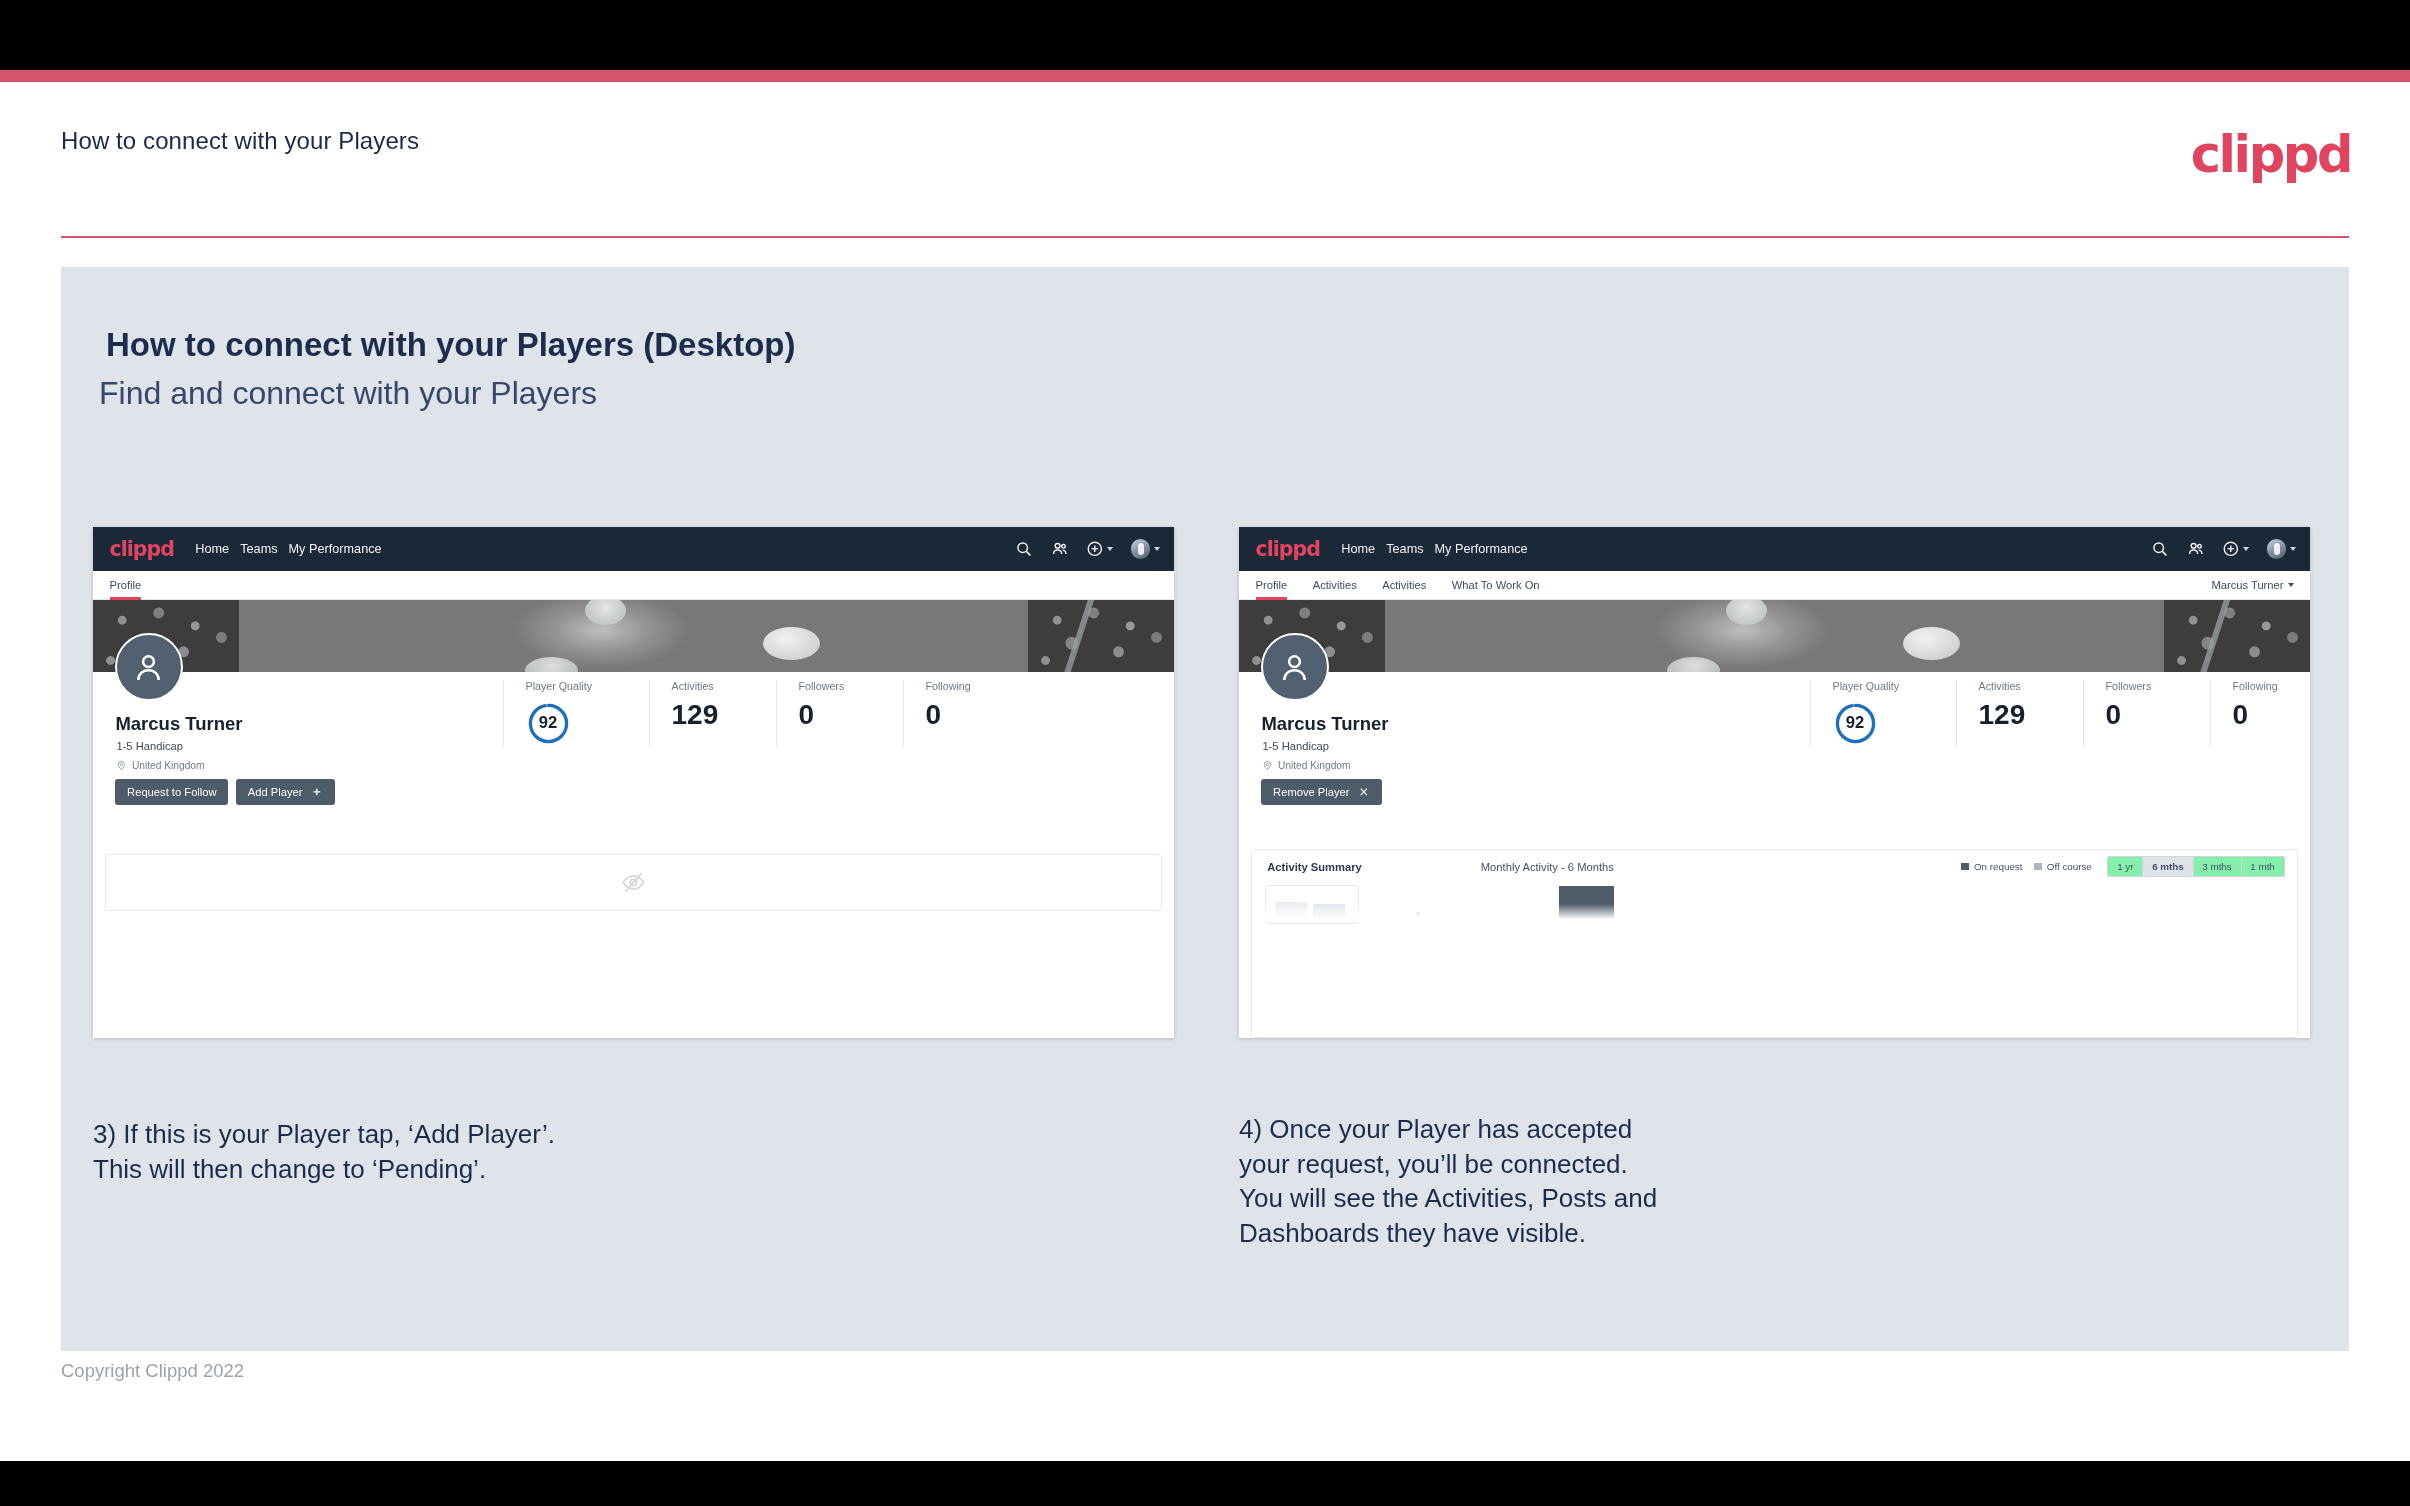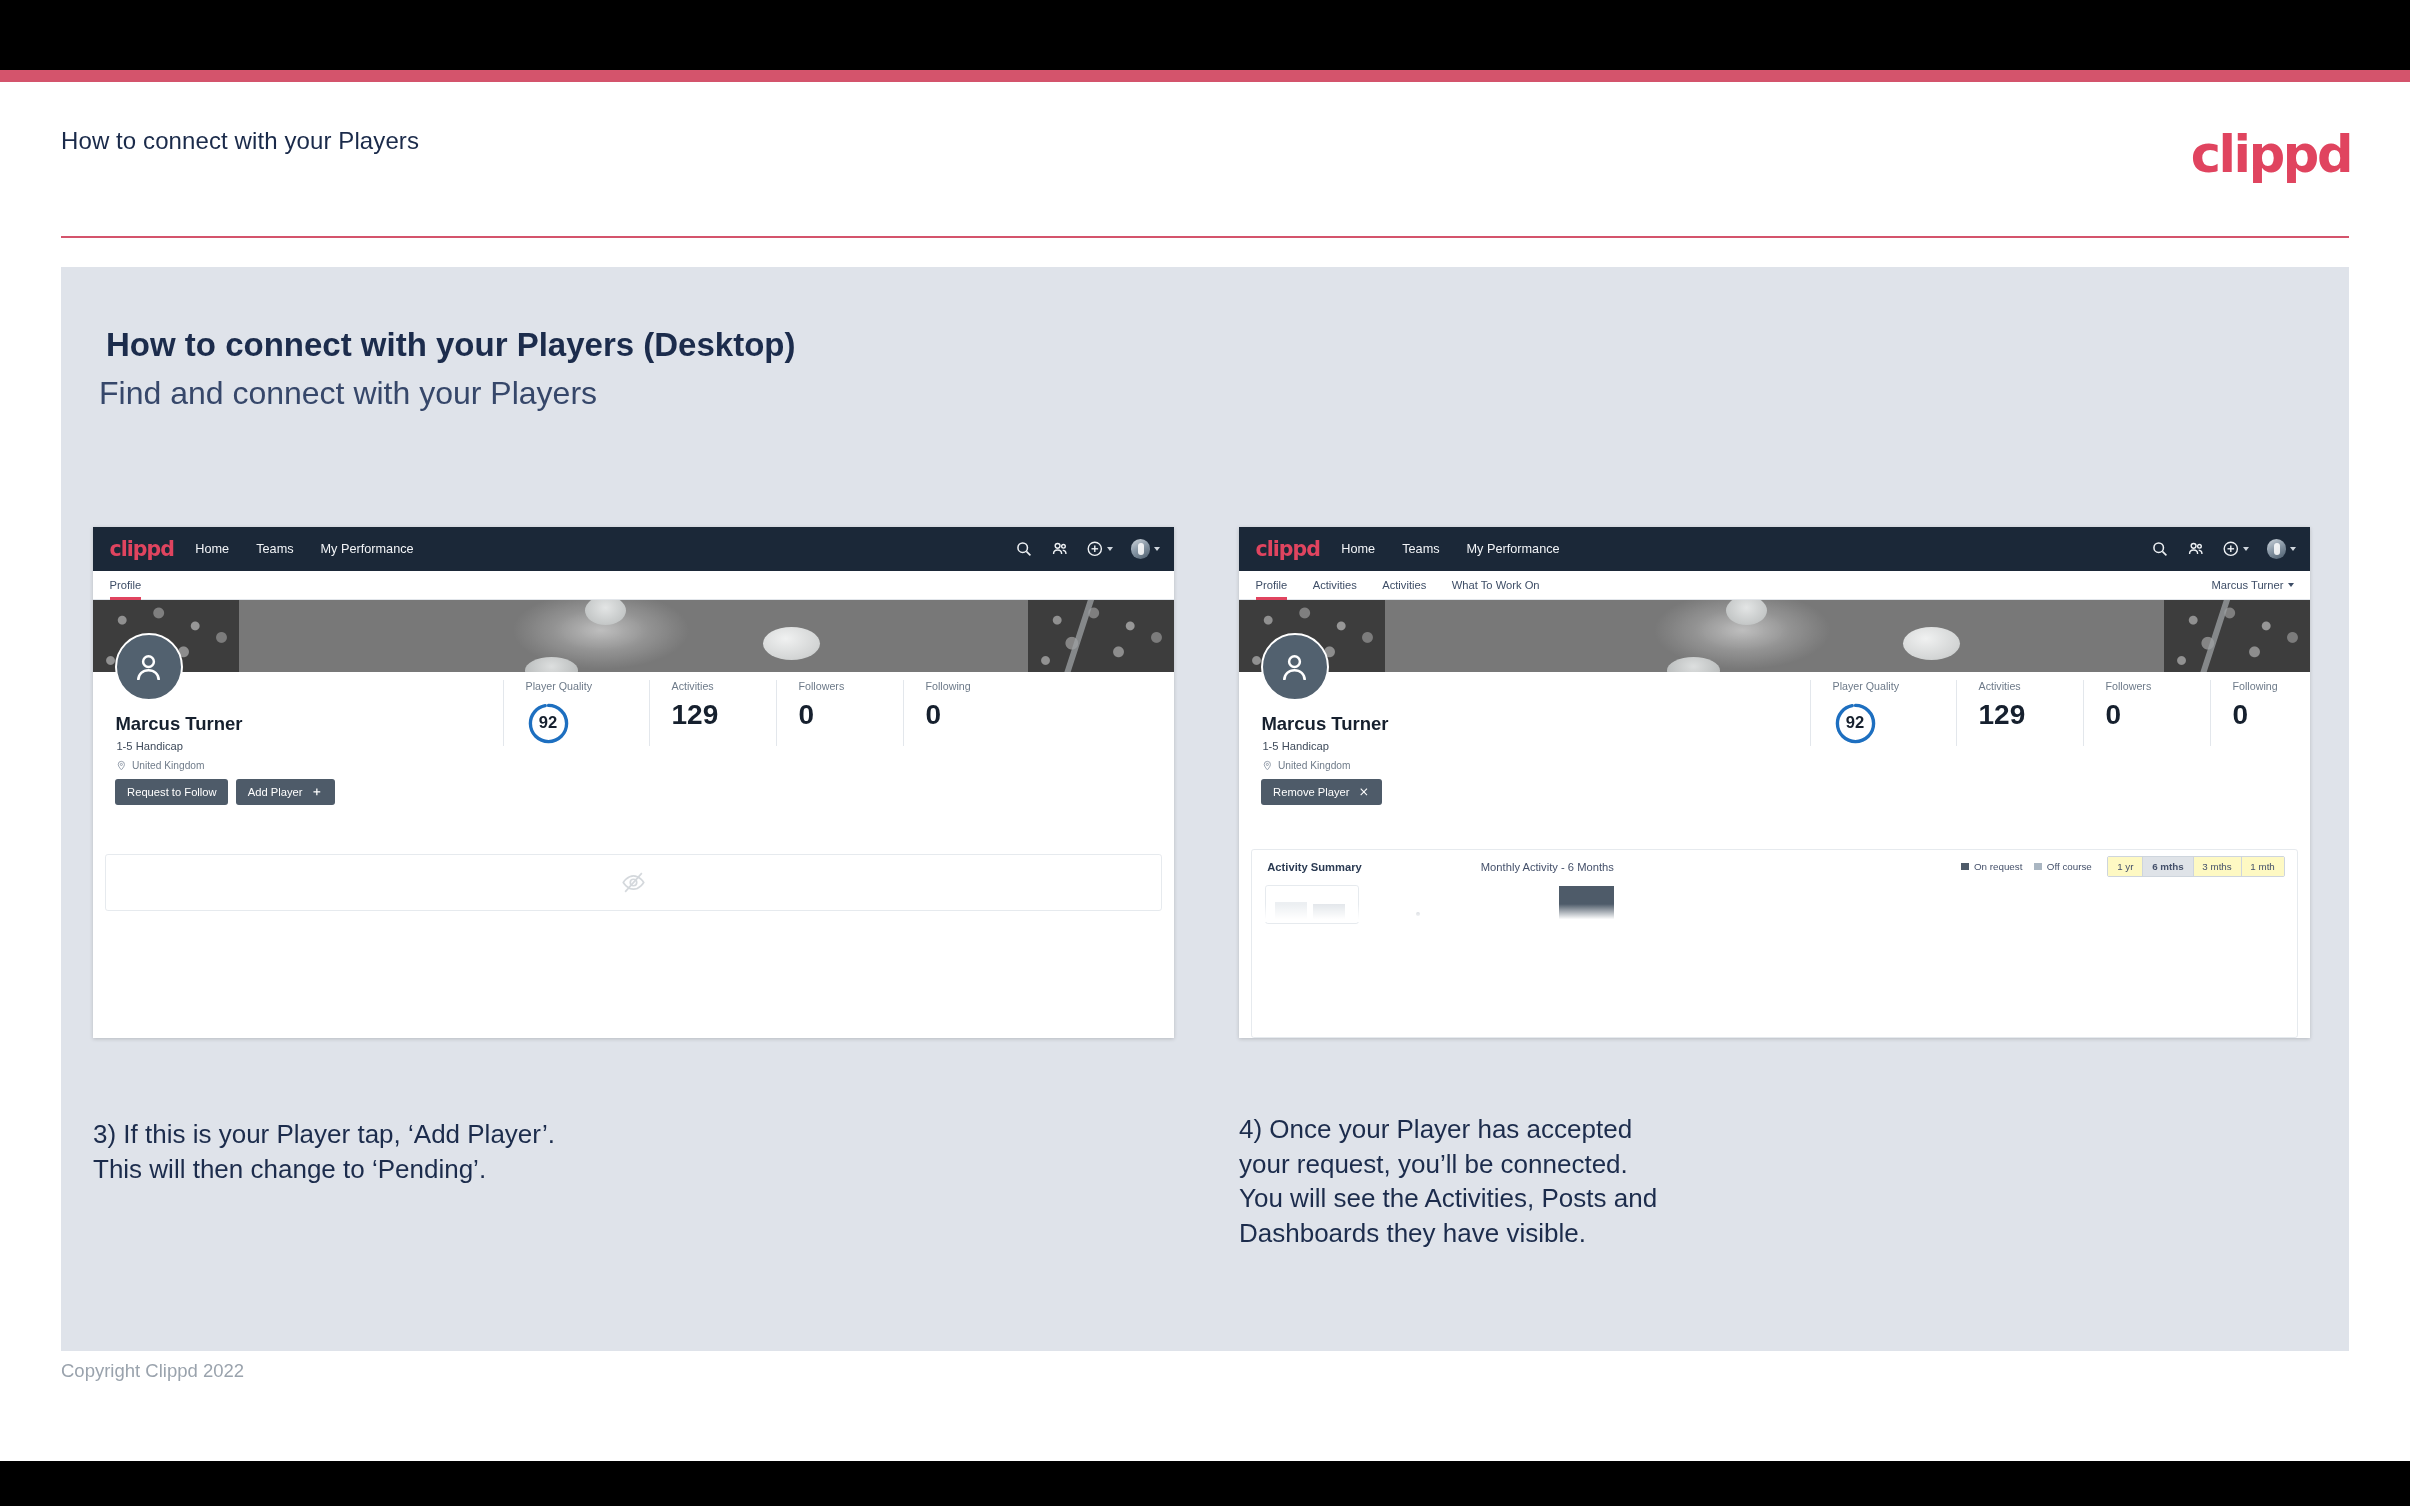--- a/index.html
+++ b/index.html
@@ -84,21 +84,21 @@
 
   
   .navbar {
     position: relative; width: 100%; height: 44px;
     background: #1b2838; display: flex; align-items: center;
   }
   .nav-logo {
     margin-left: 16.6px; font-size: 20.5px; font-weight: 700; color: #e0445f;
     letter-spacing: -1px; font-family: "DejaVu Sans", sans-serif;
   }
-  .nav-links { display: flex; align-items: center; margin-left: 21.5px; gap: 27px; }
+  .nav-links { display: flex; align-items: center; margin-left: 21.5px; gap: 11px; }
   .nav-link { font-size: 12.7px; color: #f2f4f7; white-space: nowrap; }
   .nav-icons {
     position: absolute; right: 13.7px; top: 0; height: 44px;
     display: flex; align-items: center; gap: 17.6px;
   }
   .nav-ic { width: 17.6px; height: 17.6px; display: block; }
   .nav-ic svg { width: 17.6px; height: 17.6px; display: block; }
   .nav-avatar {
     width: 19.5px; height: 19.5px; border-radius: 50%;
     background: linear-gradient(150deg,#cfd6dd 0%,#8b9aa8 45%,#4a5b6b 100%);
@@ -266,21 +266,21 @@
   .as-sub   { margin-left: 119px; font-size: 11.2px; color: #44506a; }
   .as-right {
     position: absolute; right: 12.7px; display: flex; align-items: center; gap: 15.6px;
   }
   .legend { display: flex; align-items: center; gap: 11.7px; }
   .leg { display: flex; align-items: center; gap: 4.9px; font-size: 9.8px; color: #44506a; }
   .leg i { width: 7.8px; height: 7.8px; display: block; }
   .seg { display: flex; border: 1px solid #ced5dd; border-radius: 2px; overflow: hidden; }
   .seg span {
     font-size: 9.8px; color: #44506a; padding: 3.9px 8.8px;
-    border-right: 1px solid #ced5dd; background: #fef9c3; white-space: nowrap;
+    border-right: 1px solid #ced5dd; background: #86efac; white-space: nowrap;
   }
   .seg span:last-child { border-right: none; }
   .seg span.on { background: #dfe3e8; font-weight: 700; }
   .as-body { position: relative; height: 39px; }
   .as-mini {
     position: absolute; left: 13.7px; top: 2px; width: 94px; height: 39px;
     border: 1px solid #e6eaee; border-radius: 2.9px; background: #fff;
     display: flex; align-items: flex-end; gap: 5.9px; padding: 0 8.8px 2px 8.8px;
   }
   .as-mini i { display: block; width: 32px; height: 19.5px; background: #eceff2; }

